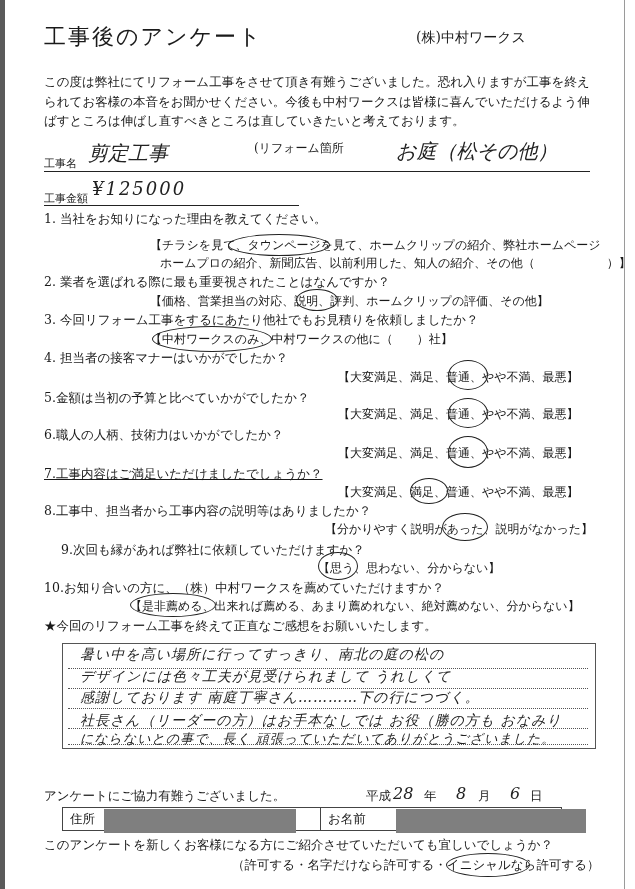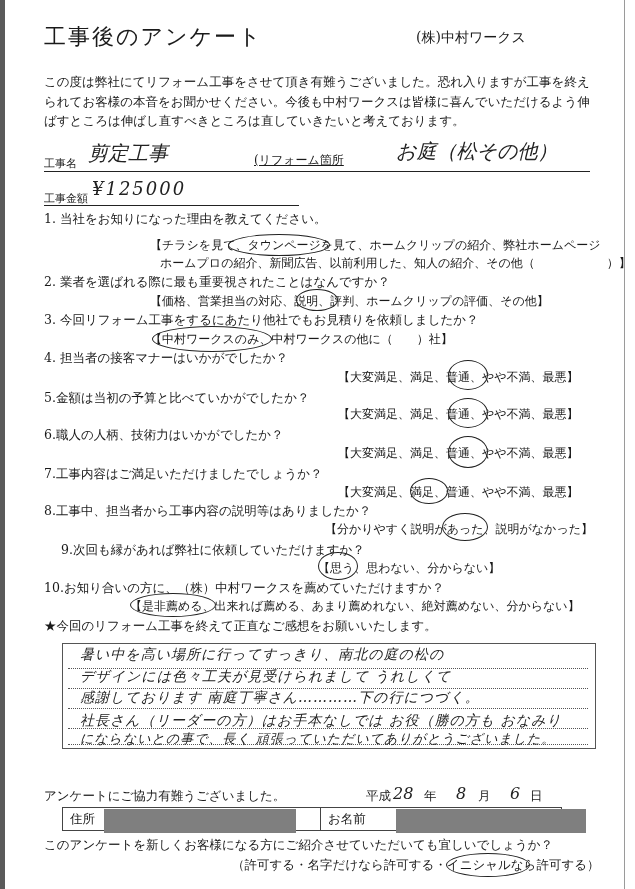--- a/index.html
+++ b/index.html
@@ -34,21 +34,21 @@
 
 <div class="abs title">工事後のアンケート</div>
 <div class="abs company">(株)中村ワークス</div>
 
 <div class="abs intro" style="top:74px;">この度は弊社にてリフォーム工事をさせて頂き有難うございました。恐れ入りますが工事を終え</div>
 <div class="abs intro" style="top:94px;">られてお客様の本音をお聞かせください。今後も中村ワークスは皆様に喜んでいただけるよう伸</div>
 <div class="abs intro" style="top:113px;">ばすところは伸ばし直すべきところは直していきたいと考えております。</div>
 
 <div class="abs" style="left:44px; top:156px; font-size:11px;">工事名</div>
 <div class="abs hw" style="left:88px; top:140px; font-size:20px;">剪定工事</div>
-<div class="abs" style="left:254px; top:152px; font-size:12px;text-decoration:underline;">(リフォーム箇所</div>
+<div class="abs" style="left:254px; top:140px; font-size:12px;">(リフォーム箇所</div>
 <div class="abs hw" style="left:396px; top:138px; font-size:20px;">お庭（松その他）</div>
 <div class="line" style="left:44px; top:171px; width:546px;"></div>
 
 <div class="abs" style="left:44px; top:191px; font-size:11px;">工事金額</div>
 <div class="abs hw" style="left:92px; top:178px; font-size:18px; letter-spacing:2px;">¥125000</div>
 <div class="line" style="left:44px; top:205px; width:255px;"></div>
 
 <div class="abs q" style="left:44px; top:211px;">1. 当社をお知りになった理由を教えてください。</div>
 <div class="abs opt" style="left:150px; top:237px;">【チラシを見て、タウンページを見て、ホームクリップの紹介、弊社ホームページ</div>
 <div class="abs opt" style="left:160px; top:255px;">ホームプロの紹介、新聞広告、以前利用した、知人の紹介、その他（　　　　　　）】</div>
@@ -67,21 +67,21 @@
 <div class="circle" style="left:448px; top:360px; width:38px; height:28px;"></div>
 
 <div class="abs q" style="left:44px; top:390px;">5.金額は当初の予算と比べていかがでしたか？</div>
 <div class="abs opt" style="left:338px; top:406px;">【大変満足、満足、普通、やや不満、最悪】</div>
 <div class="circle" style="left:448px; top:398px; width:38px; height:28px;"></div>
 
 <div class="abs q" style="left:44px; top:427px;">6.職人の人柄、技術力はいかがでしたか？</div>
 <div class="abs opt" style="left:338px; top:445px;">【大変満足、満足、普通、やや不満、最悪】</div>
 <div class="circle" style="left:448px; top:436px; width:38px; height:30px;"></div>
 
-<div class="abs q" style="left:44px; top:466px;">7.工事内容はご満足いただけましたでしょうか？</div>
+<div class="abs q" style="left:44px; top:466px;text-decoration:underline;">7.工事内容はご満足いただけましたでしょうか？</div>
 <div class="abs opt" style="left:338px; top:484px;">【大変満足、満足、普通、やや不満、最悪】</div>
 <div class="circle" style="left:410px; top:478px; width:36px; height:24px;"></div>
 
 <div class="abs q" style="left:44px; top:503px;">8.工事中、担当者から工事内容の説明等はありましたか？</div>
 <div class="abs opt" style="left:325px; top:521px;">【分かりやすく説明があった、説明がなかった】</div>
 <div class="circle" style="left:442px; top:513px; width:44px; height:26px;"></div>
 
 <div class="abs q" style="left:44px; top:542px;margin-left:17px;">9.次回も縁があれば弊社に依頼していただけますか？</div>
 <div class="abs opt" style="left:318px; top:560px;">【思う、思わない、分からない】</div>
 <div class="circle" style="left:318px; top:552px; width:38px; height:26px;"></div>

